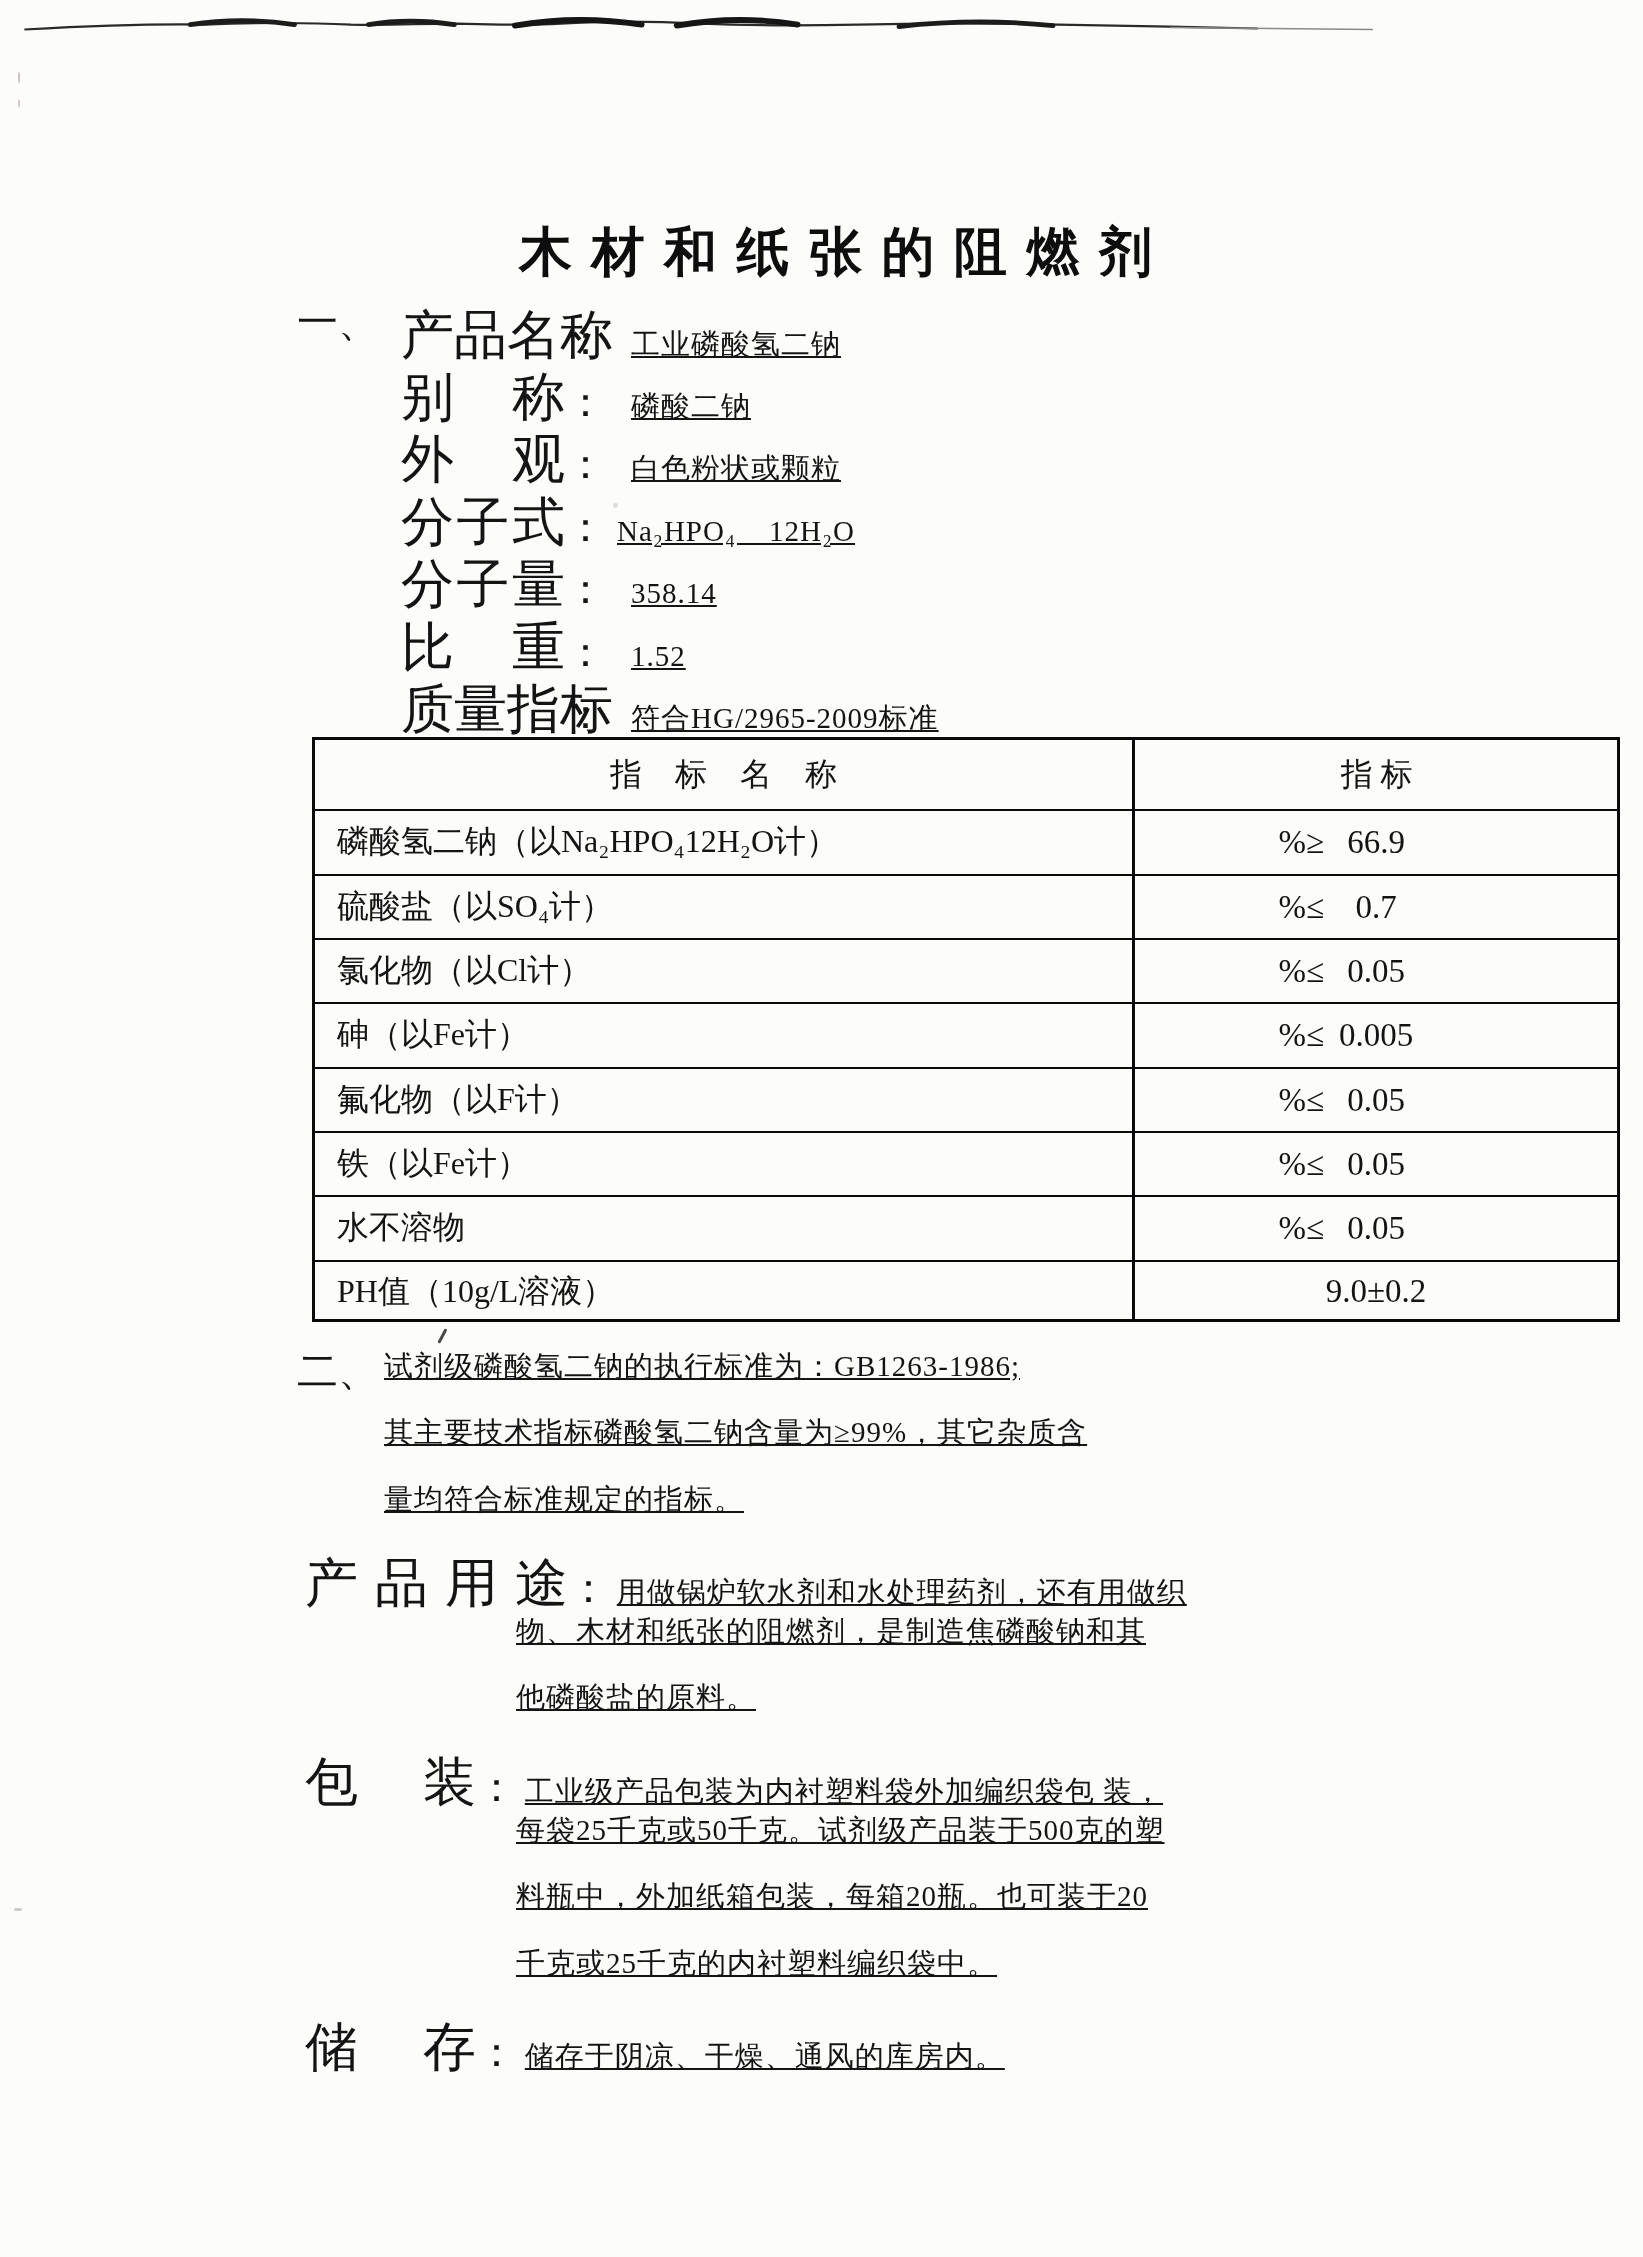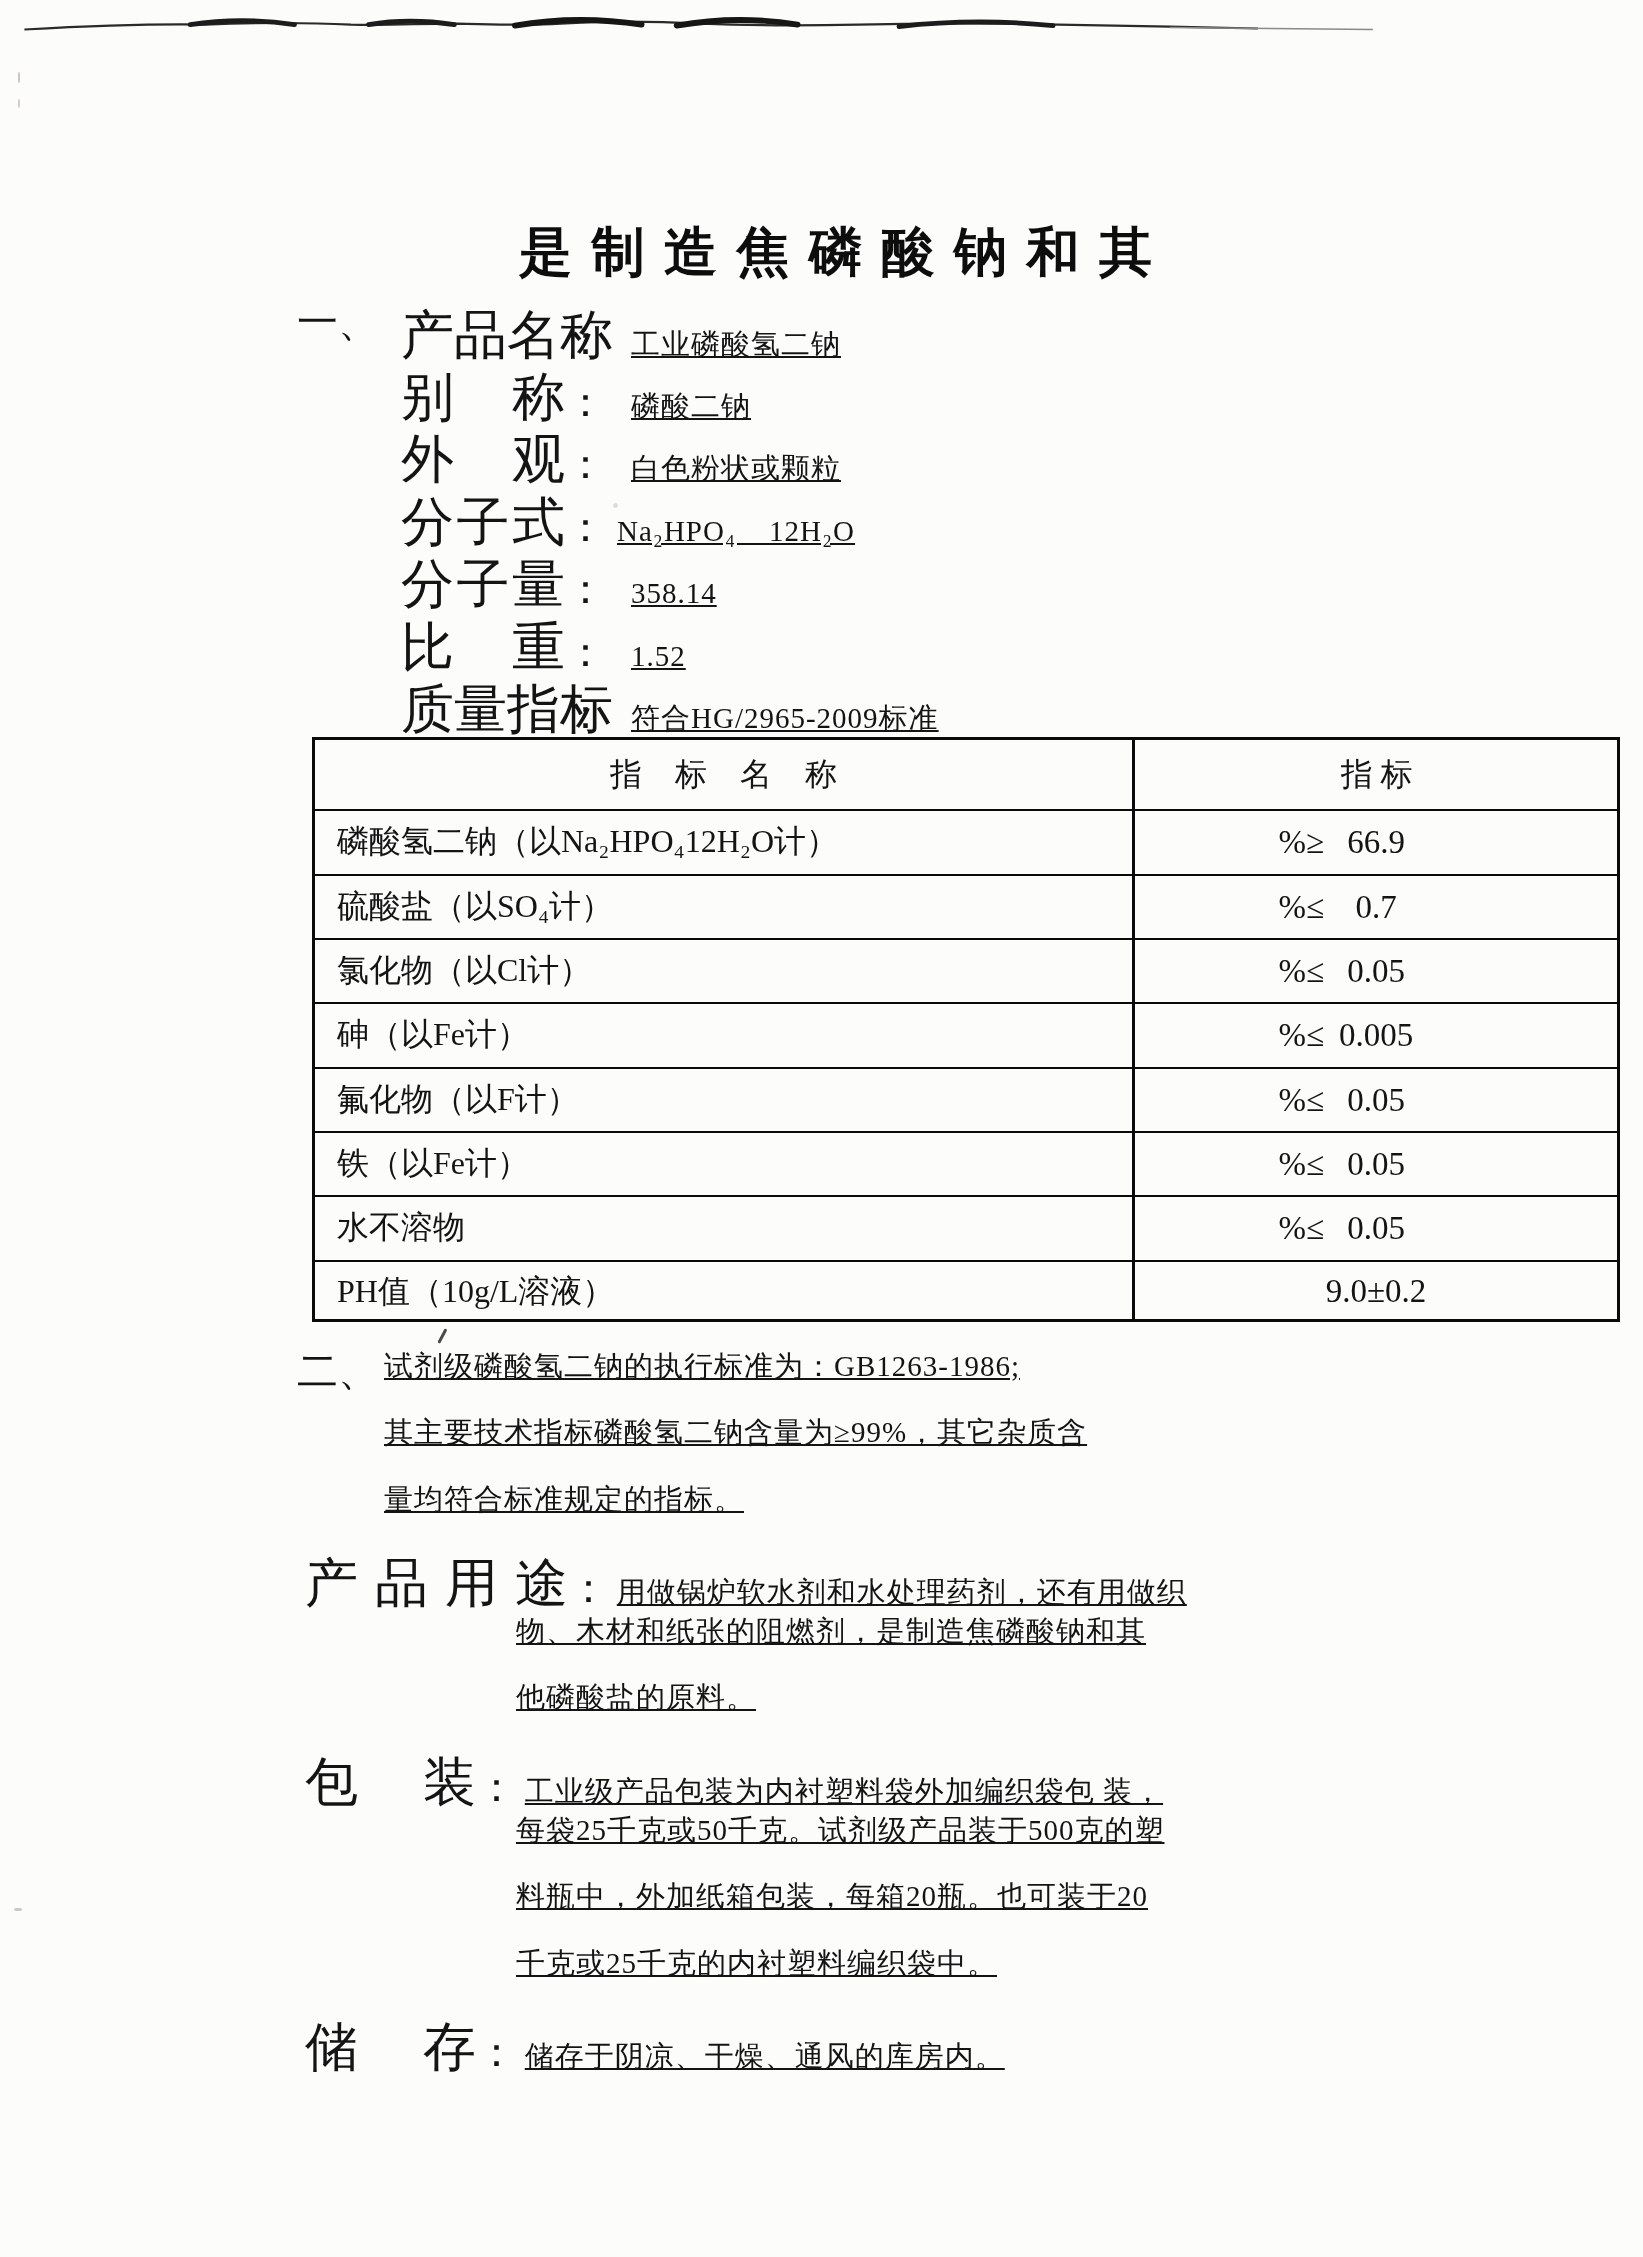--- a/index.html
+++ b/index.html
@@ -49,21 +49,21 @@
   <path d="M 922 27 Q 1000 18 1080 26" fill="none" stroke="#1c1c1c" stroke-width="5" stroke-linecap="round"></path>
   <path d="M 1200 28 L 1408 30" fill="none" stroke="#8a8a8a" stroke-width="1.6"></path>
 </svg>
 
 <div class="abs speck" style="left:17.6px;top:72px;width:2.9px;height:10.7px;background:#cfc2c0;"></div>
 <div class="abs speck" style="left:17.6px;top:99px;width:2.9px;height:8.8px;background:#d5cac7;"></div>
 <div class="abs speck" style="left:613px;top:503px;width:4.9px;height:4.9px;background:#dddddb;"></div>
 <div class="abs" style="left:441px;top:1328px;width:2.9px;height:15.6px;background:#4a4a4a;transform:rotate(28deg);border-radius:2px;"></div>
 <div class="abs speck" style="left:13.7px;top:1908px;width:8.8px;height:2.9px;background:#c8c8c4;"></div>
 
-<div id="page-title" class="abs">是制造焦磷酸钠和其</div>
+<div id="page-title" class="abs">木材和纸张的阻燃剂</div>
 
 <div class="abs marker" style="left:297px;top:295px;">一、</div>
 <div class="abs" style="left:393px;top:295px;">
   <span class="jlabel" style="width:164px;">产品名称</span><span class="colon">：</span><span class="body-line" style="margin-left:25px;">工业磷酸氢二钠</span>
 </div>
 
 <div class="abs" style="left:393px;top:357px;">
   <span class="jlabel" style="width:164px;">别称</span><span class="colon">：</span><span class="body-line" style="margin-left:25px;">磷酸二钠</span>
 </div>
 <div class="abs" style="left:393px;top:419px;">

